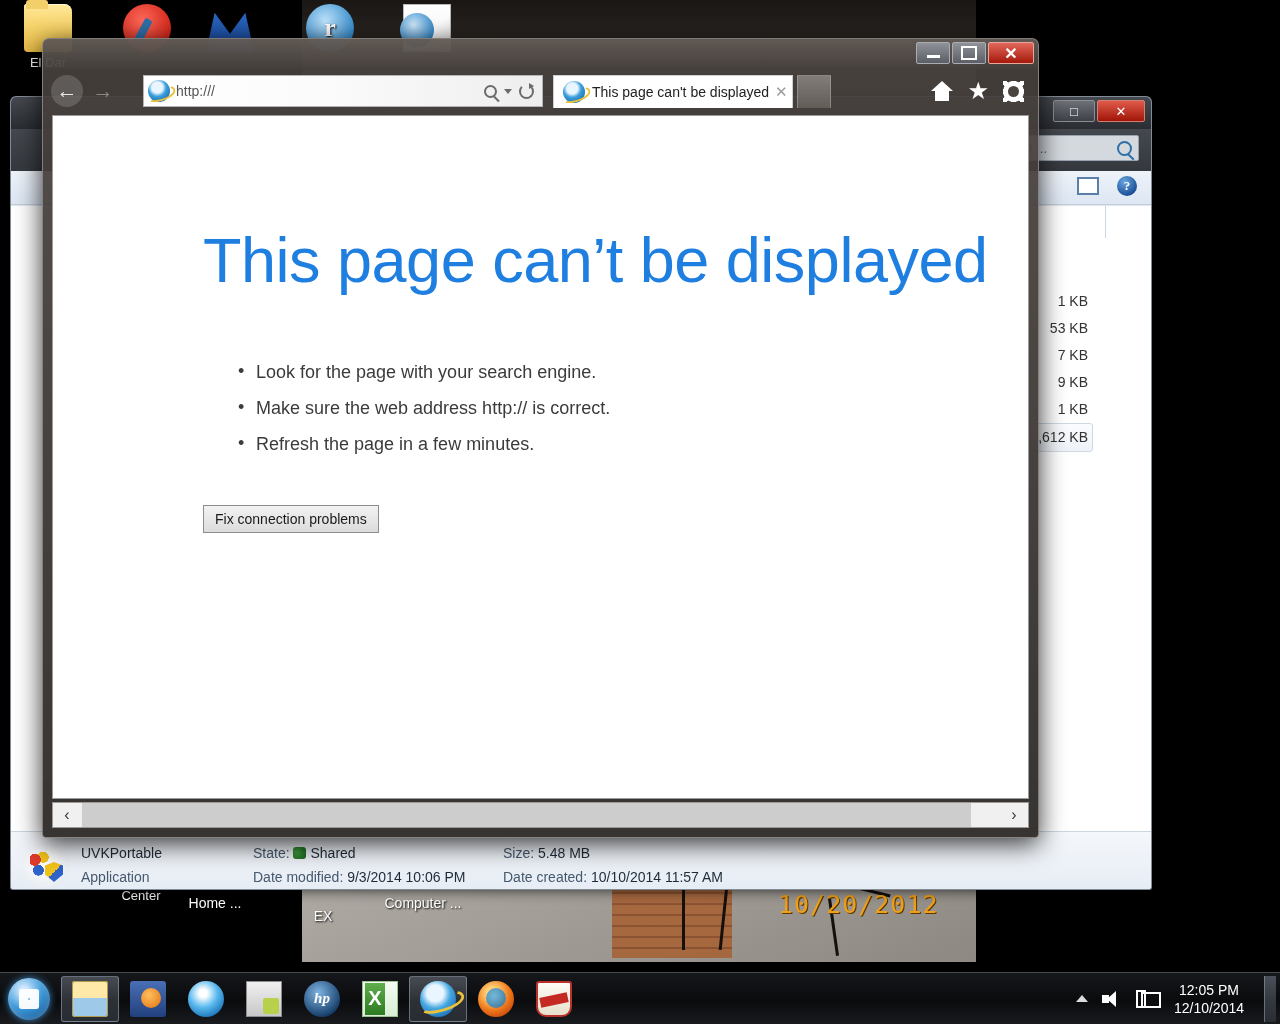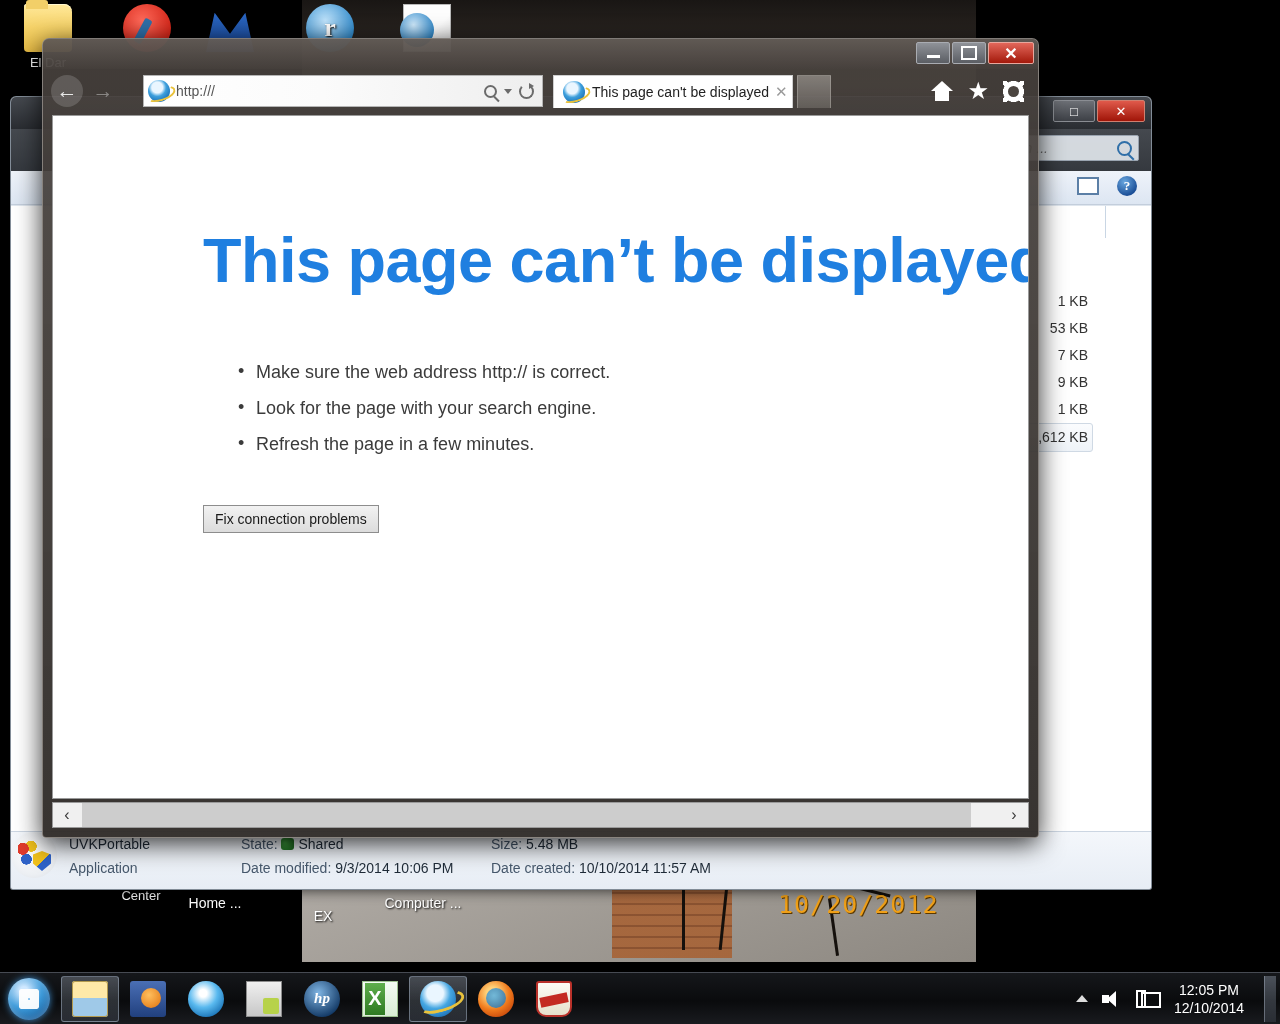--- a/index.html
+++ b/index.html
@@ -227,21 +227,22 @@
     margin-right: -5px;
   }
   #explorer-status {
     position: absolute;
     left: 0; right: 0; bottom: 0;
     height: 58px;
     background: linear-gradient(to bottom,#f4f7fb,#e7edf5);
     border-top: 1px solid #ccd6e2;
     border-radius: 0 0 3px 3px;
     display: flex;
-    align-items: flex-start;
+    align-items: flex-end;
+    padding-left: 12px;
   }
   .status-thumb {
     width: 46px; height: 46px;
     margin-right: 12px;
     border-radius: 50%;
     background: radial-gradient(circle at 45% 40%, #ffffff, #eceff3 65%, #d8dde4 100%);
     position: relative;
     flex: none;
   }
   .status-thumb::before{
@@ -407,21 +408,21 @@
     left: 9px; right: 9px;
     top: 76px;
     bottom: 38px;
     background: #fff;
     border: 1px solid #9a9a9a;
     overflow: hidden;
   }
   #err-title {
     color: #1f7fe0;
     font-size: 63px;
-    font-weight: 700;
+    font-weight: 400;
     letter-spacing: -.5px;
     margin: 108px 8px 0 150px;
     white-space: nowrap;
   }
   #err-list {
     margin: 58px 0 0 185px;
     list-style: none;
   }
   #err-list li {
     font-size: 18px;
@@ -749,22 +750,22 @@
     <div class="ie-right-icons">
       <span class="ic-home"></span>
       <span class="ic-star">★</span>
       <span class="ic-gear"></span>
     </div>
   </div>
 
   <div id="ie-content">
     <h1 id="err-title">This page can’t be displayed</h1>
     <ul id="err-list">
+      <li>Look for the page with your search engine.</li>
       <li>Make sure the web address http:// is correct.</li>
-      <li>Look for the page with your search engine.</li>
       <li>Refresh the page in a few minutes.</li>
     </ul>
     <button id="fix-btn">Fix connection problems</button>
   </div>
 
   <div id="ie-hscroll">
     <div class="hs-arrow">‹</div>
     <div class="hs-thumb"></div>
     <div class="hs-arrow">›</div>
   </div>

